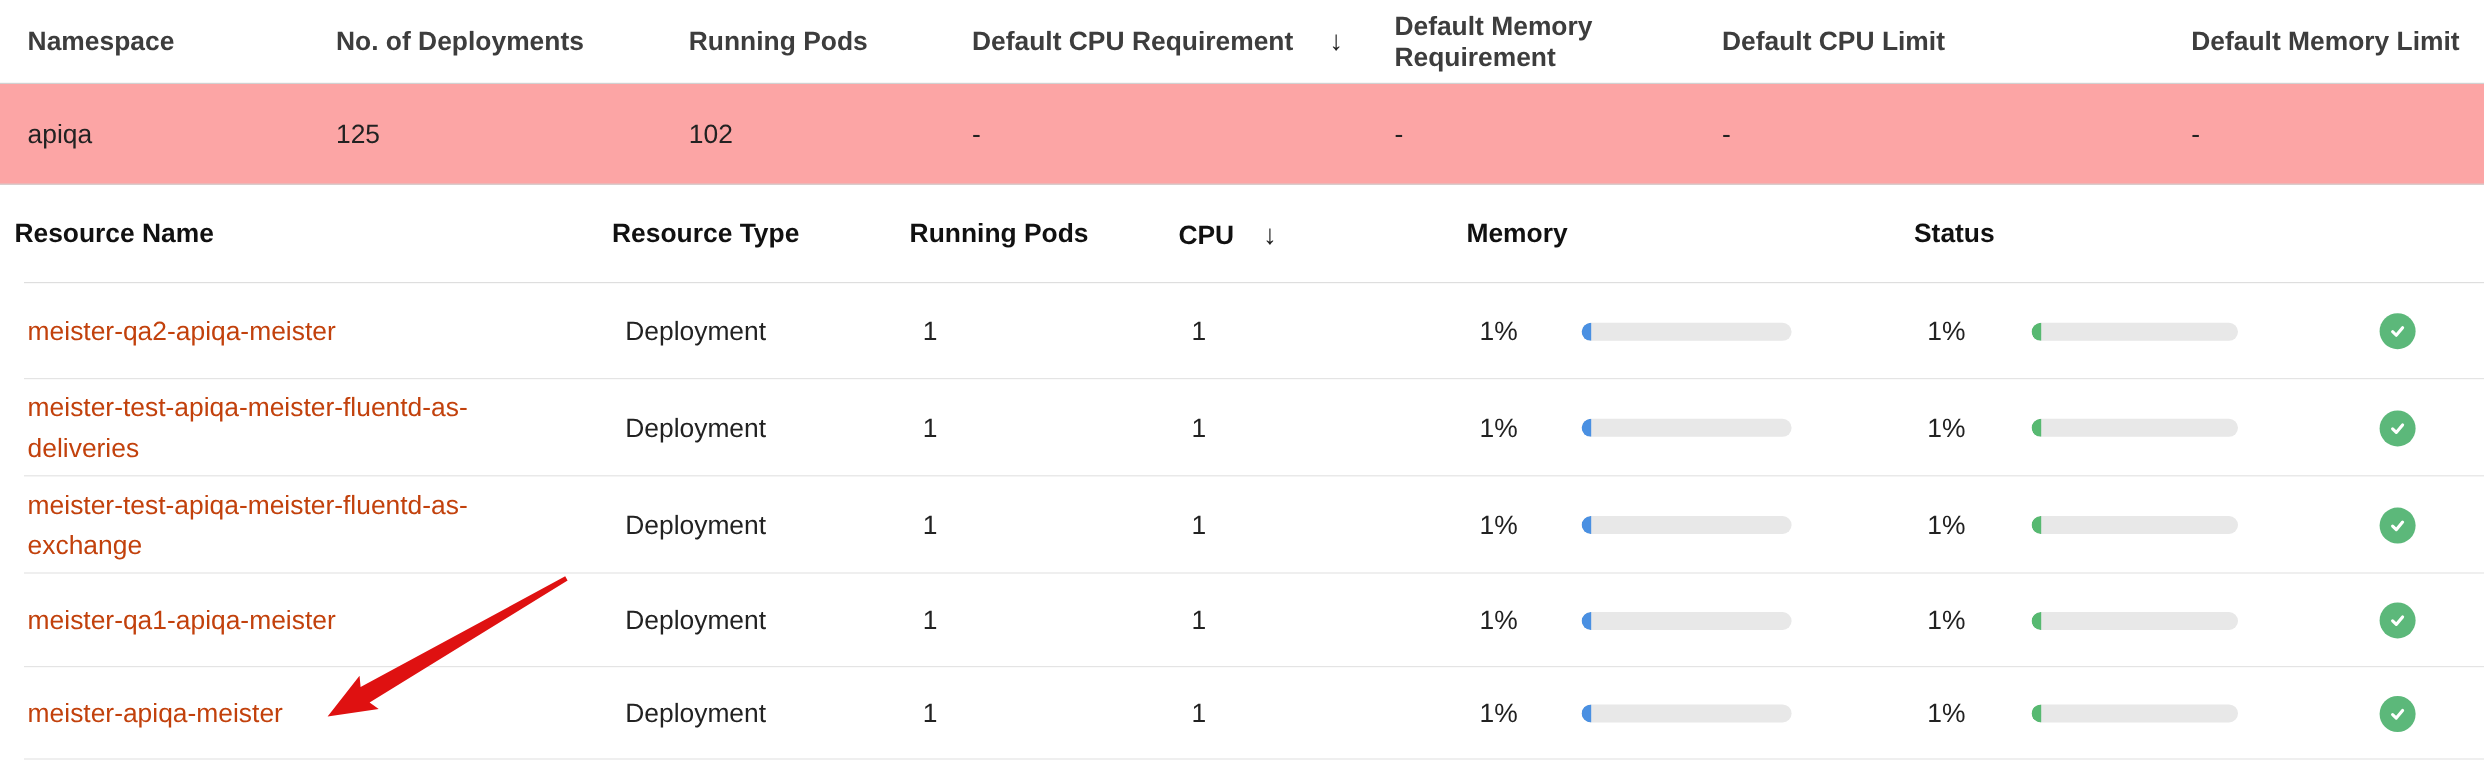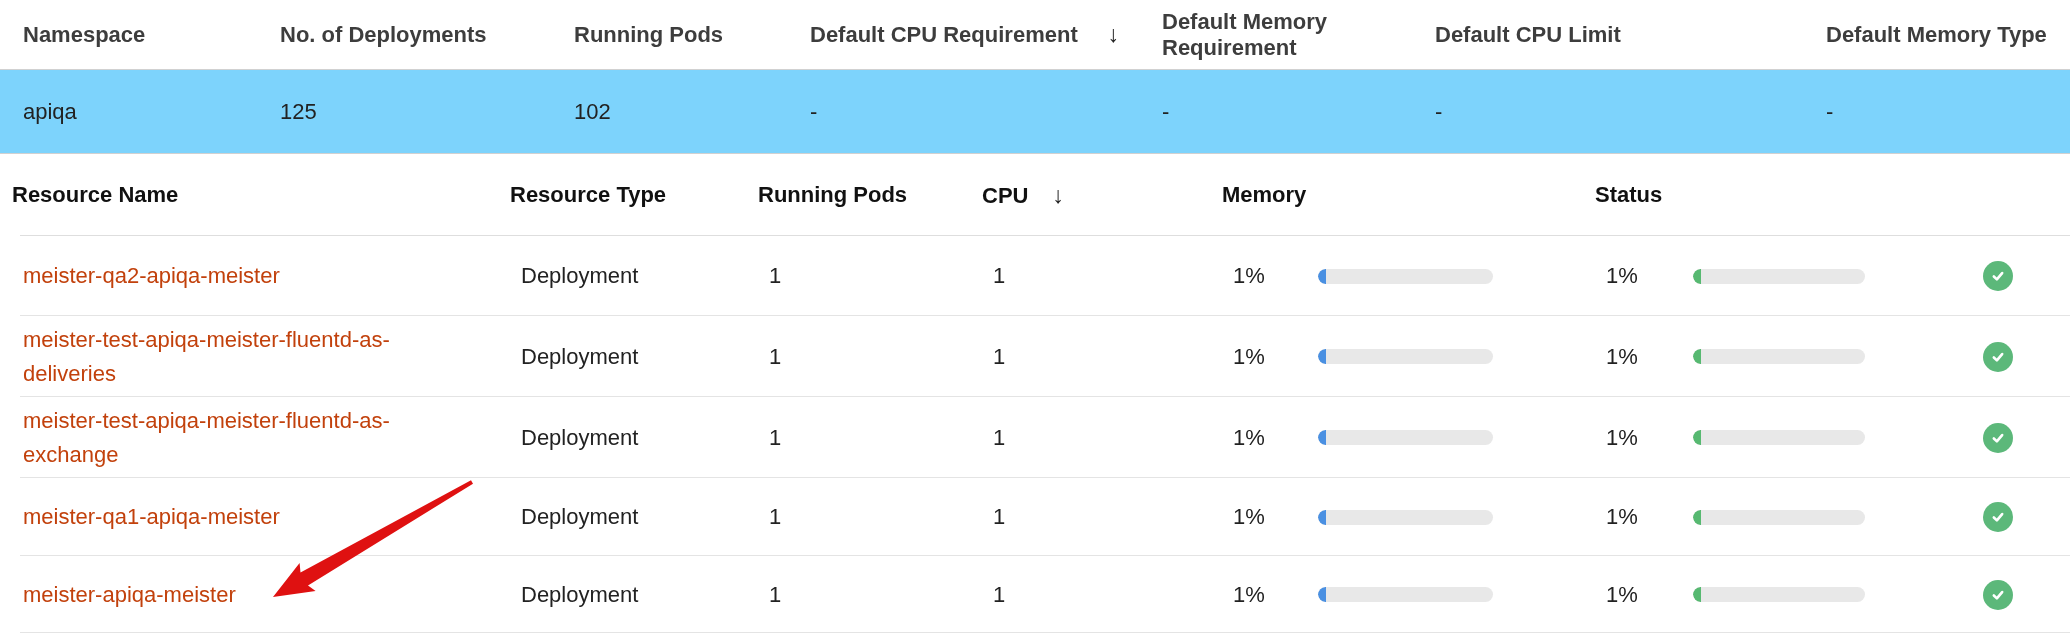--- a/index.html
+++ b/index.html
@@ -18,21 +18,21 @@
   .res-grid { grid-template-columns:498px 248px 224px 240px 373px 370px 1fr; }
 
   
   .ns-header {
     height:70px;
     border-bottom:1px solid #d1d1d1;
     font-size:22px; font-weight:600; color:#3d3d3d;
   }
   .ns-row {
     height:84px;
-    background:#7dd3fc;
+    background:#fca5a5;
     border-bottom:1px solid #d1d1d1;
     font-size:22px; color:#222222;
   }
 
   
   .res-header {
     height:82px;
     font-size:22px; font-weight:700; color:#111111;
     position:relative;
     padding-left:12px;
@@ -90,21 +90,21 @@
 
   <div class="row ns-grid ns-header">
     <div>Namespace</div>
     <div>No. of Deployments</div>
     <div>Running Pods</div>
     <div>
       <span>Default CPU Requirement</span><span class="sort-arrow ns-sort">↓</span>
     </div>
     <div>Default Memory Requirement</div>
     <div>Default CPU Limit</div>
-    <div>Default Memory Type</div>
+    <div>Default Memory Limit</div>
   </div>
 
   <div class="row ns-grid ns-row">
     <div>apiqa</div>
     <div>125</div>
     <div>102</div>
     <div>-</div>
     <div>-</div>
     <div>-</div>
     <div>-</div>

